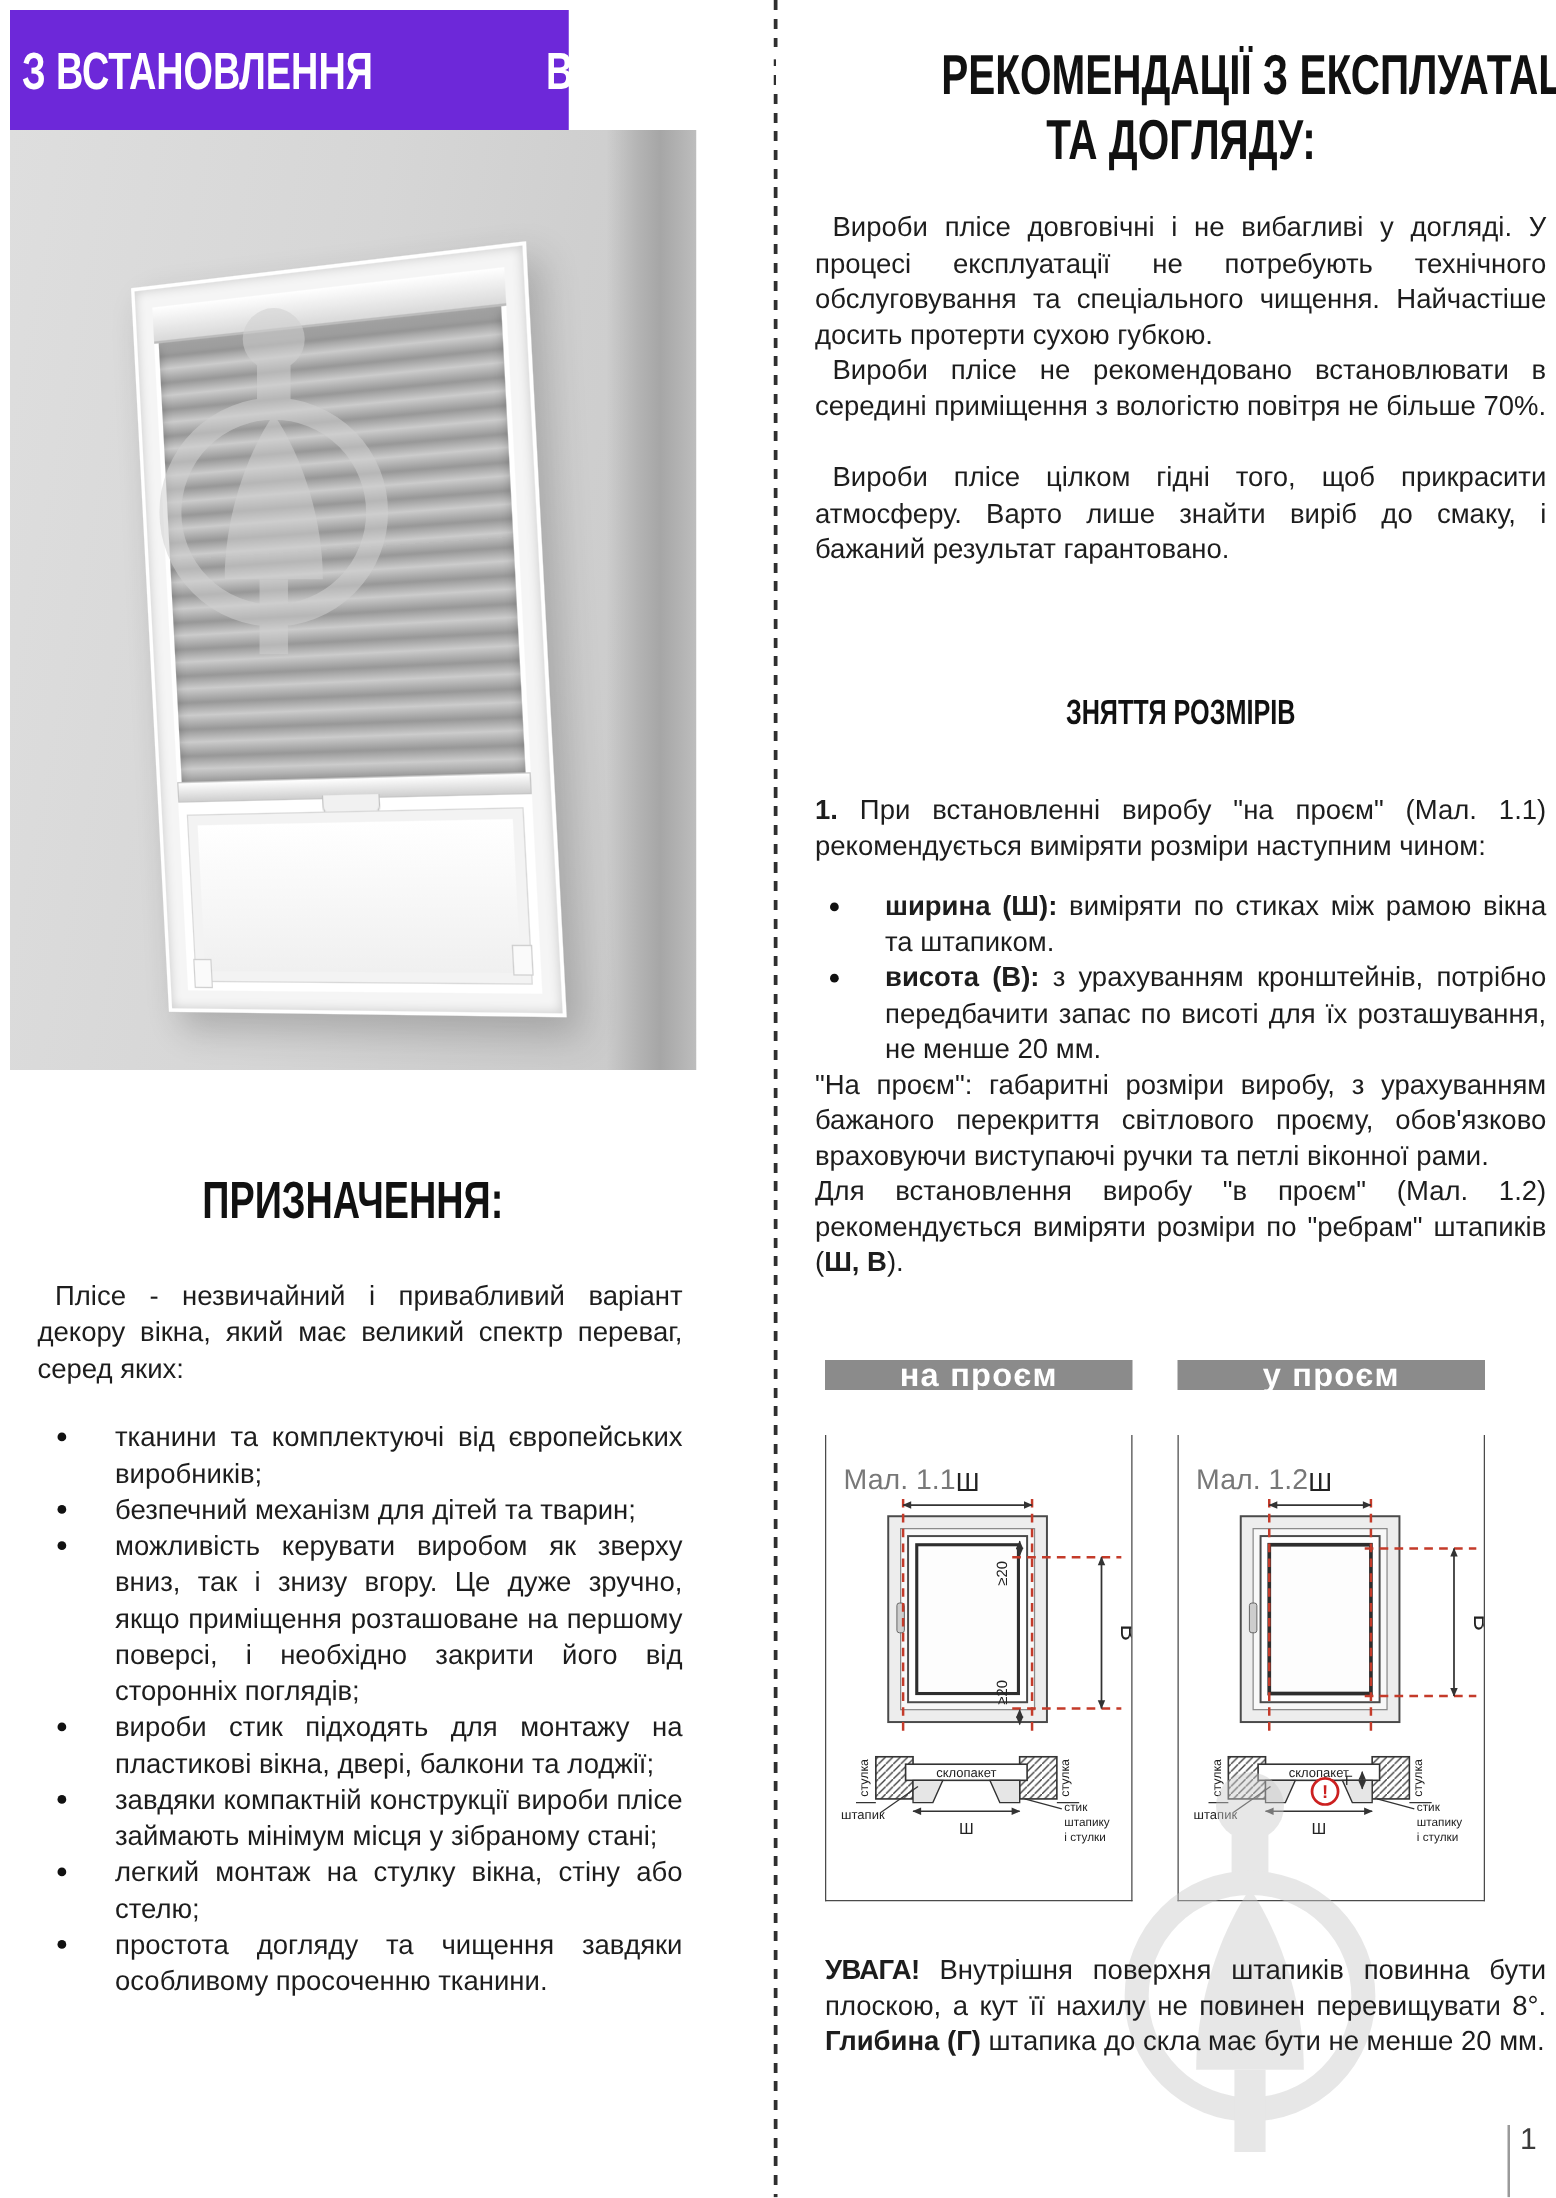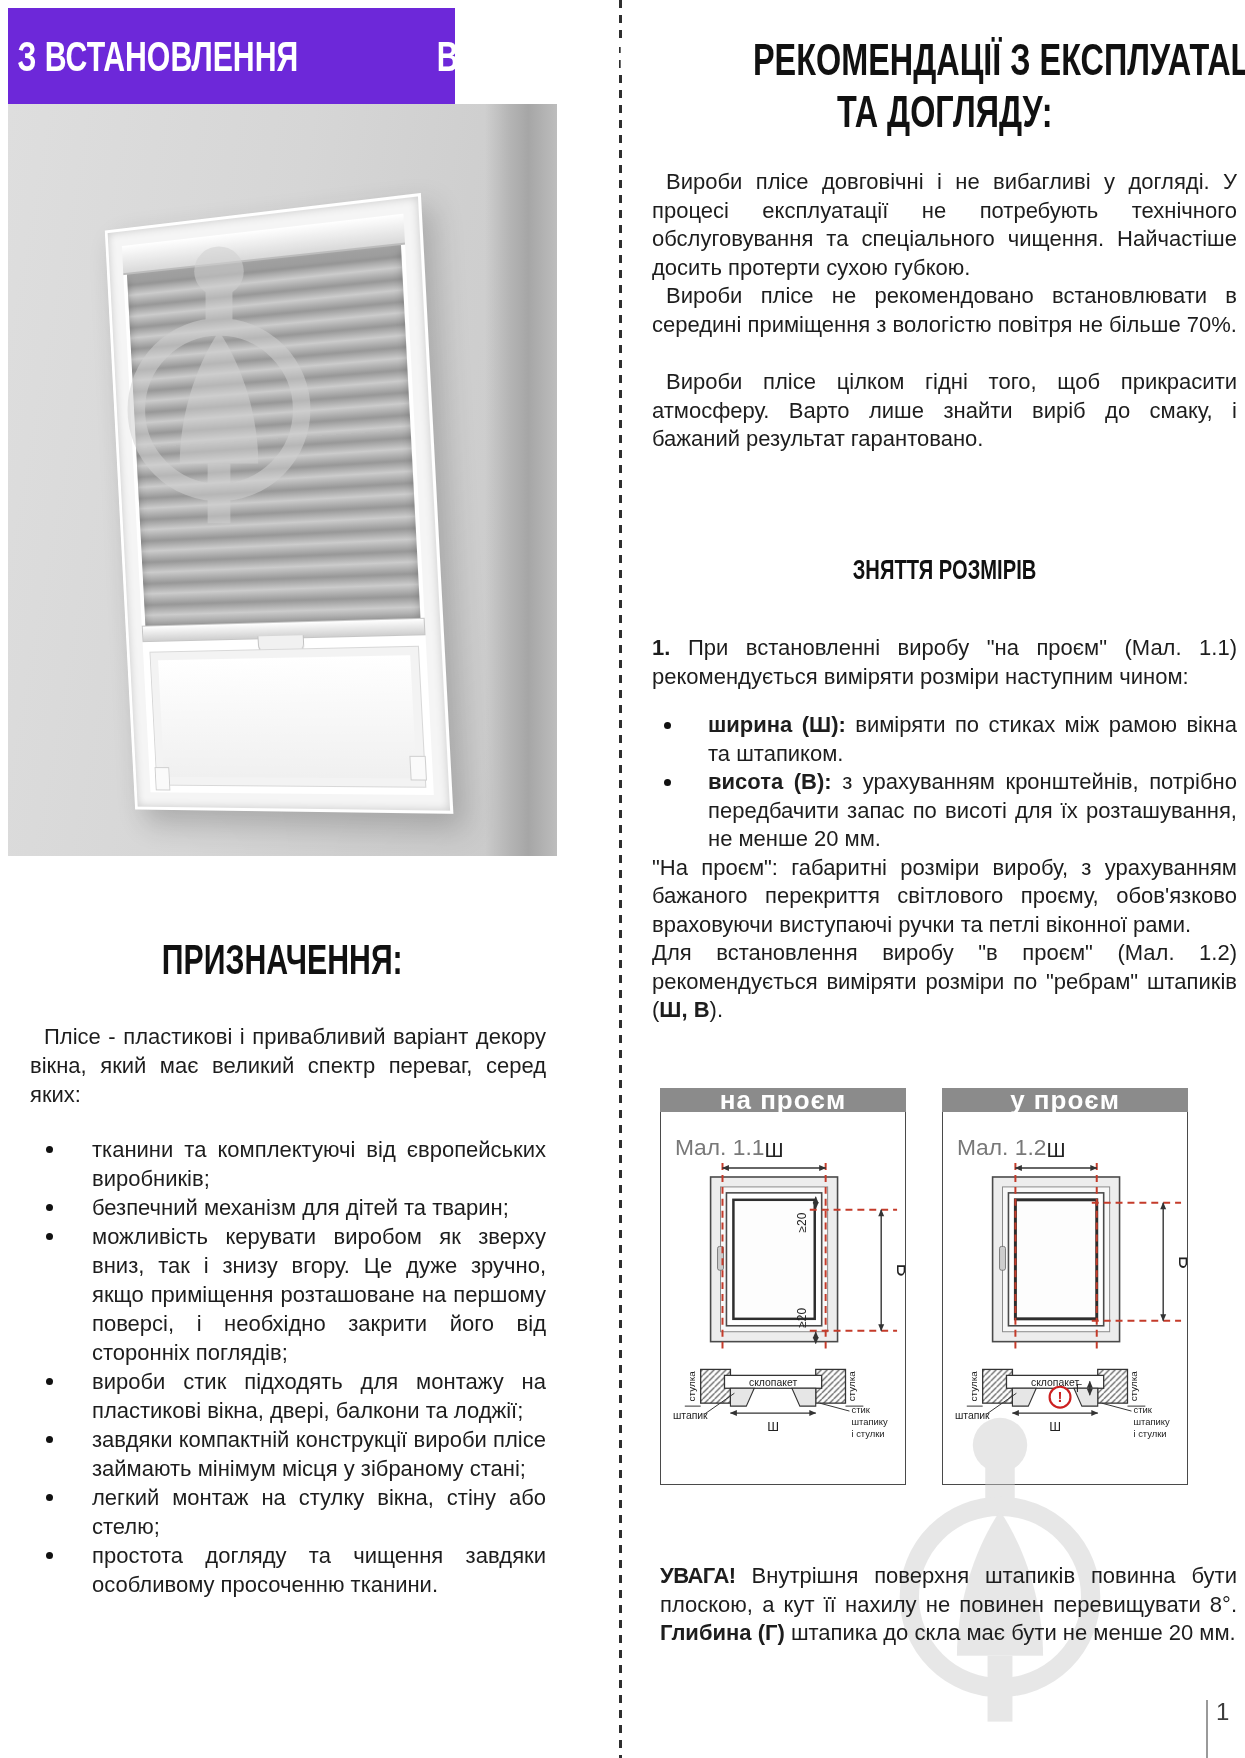--- a/index.html
+++ b/index.html
@@ -62,21 +62,21 @@
   .r-block2 { position:absolute; top:634px; left:0; width:585px; }
   .r-block2 p { margin:0; text-align:justify; }
   ul.rlist { list-style:none; margin:20px 0 0 0; padding:0; }
   ul.rlist li { position:relative; padding-left:56px; text-align:justify; margin:0; }
   ul.rlist li::before { content:""; position:absolute; left:12px; top:11px; width:7px; height:7px; border-radius:50%; background:#111; }
 
   .figs { position:absolute; top:1088px; left:8px; display:flex; gap:36px; z-index:1; }
   .panel { width:246px; margin:0; }
   .panel-h { height:24px; background:#8b8b8b; color:#fff; display:flex; align-items:center; justify-content:center;
              font-weight:700; font-size:26px; letter-spacing:1px; }
-  .panel-b { height:372px; border:1.5px solid #4a4a4a; border-top:none; background:#fff; }
+  .panel-b { height:372px; border:1.5px solid #4a4a4a; border-top:none; background:#fff;margin-top:36px; }
   .panel-b svg { display:block; width:100%; height:100%; }
   .panel svg text { font-family:"Liberation Sans", sans-serif; }
 
   .attn { position:absolute; top:1540px; left:8px; width:577px; text-align:justify; z-index:4; }
   .attn b.lbl { letter-spacing:-0.5px; }
 
   .pageline { position:absolute; left:1206px; top:1700px; width:2px; height:58px; background:#9a9a9a; }
   .pagenum { position:absolute; left:1216px; top:1698px; font-size:24px; color:#3c3c3c; }
 </style>
 </head>
@@ -111,21 +111,21 @@
       <rect x="97" y="58" width="26" height="34" fill="currentColor"></rect>
       <circle cx="110" cy="172" r="80" fill="none" stroke="currentColor" stroke-width="17"></circle>
       <path d="M110 96 C86 132 72 180 72 224 L148 224 C148 180 134 132 110 96 Z" fill="currentColor"></path>
       <rect x="99" y="224" width="22" height="58" fill="currentColor"></rect>
     </svg>
   </div>
 
   <div class="p-title"><span class="cond">ПРИЗНАЧЕННЯ:</span></div>
 
   <div class="p-body">
-    <p>Плісе - пластикові і привабливий варіант декору вікна, який має великий спектр переваг, серед яких:</p>
+    <p>Плісе - незвичайний і привабливий варіант декору вікна, який має великий спектр переваг, серед яких:</p>
     <ul class="blist">
       <li>тканини та комплектуючі від європейських виробників;</li>
       <li>безпечний механізм для дітей та тварин;</li>
       <li>можливість керувати виробом як зверху вниз, так і знизу вгору. Це дуже зручно, якщо приміщення розташоване на першому поверсі, і необхідно закрити його від сторонніх поглядів;</li>
       <li>вироби стик підходять для монтажу на пластикові вікна, двері, балкони та лоджії;</li>
       <li>завдяки компактній конструкції вироби плісе займають мінімум місця у зібраному стані;</li>
       <li>легкий монтаж на стулку вікна, стіну або стелю;</li>
       <li>простота догляду та чищення завдяки особливому просоченню тканини.</li>
     </ul>
   </div>

